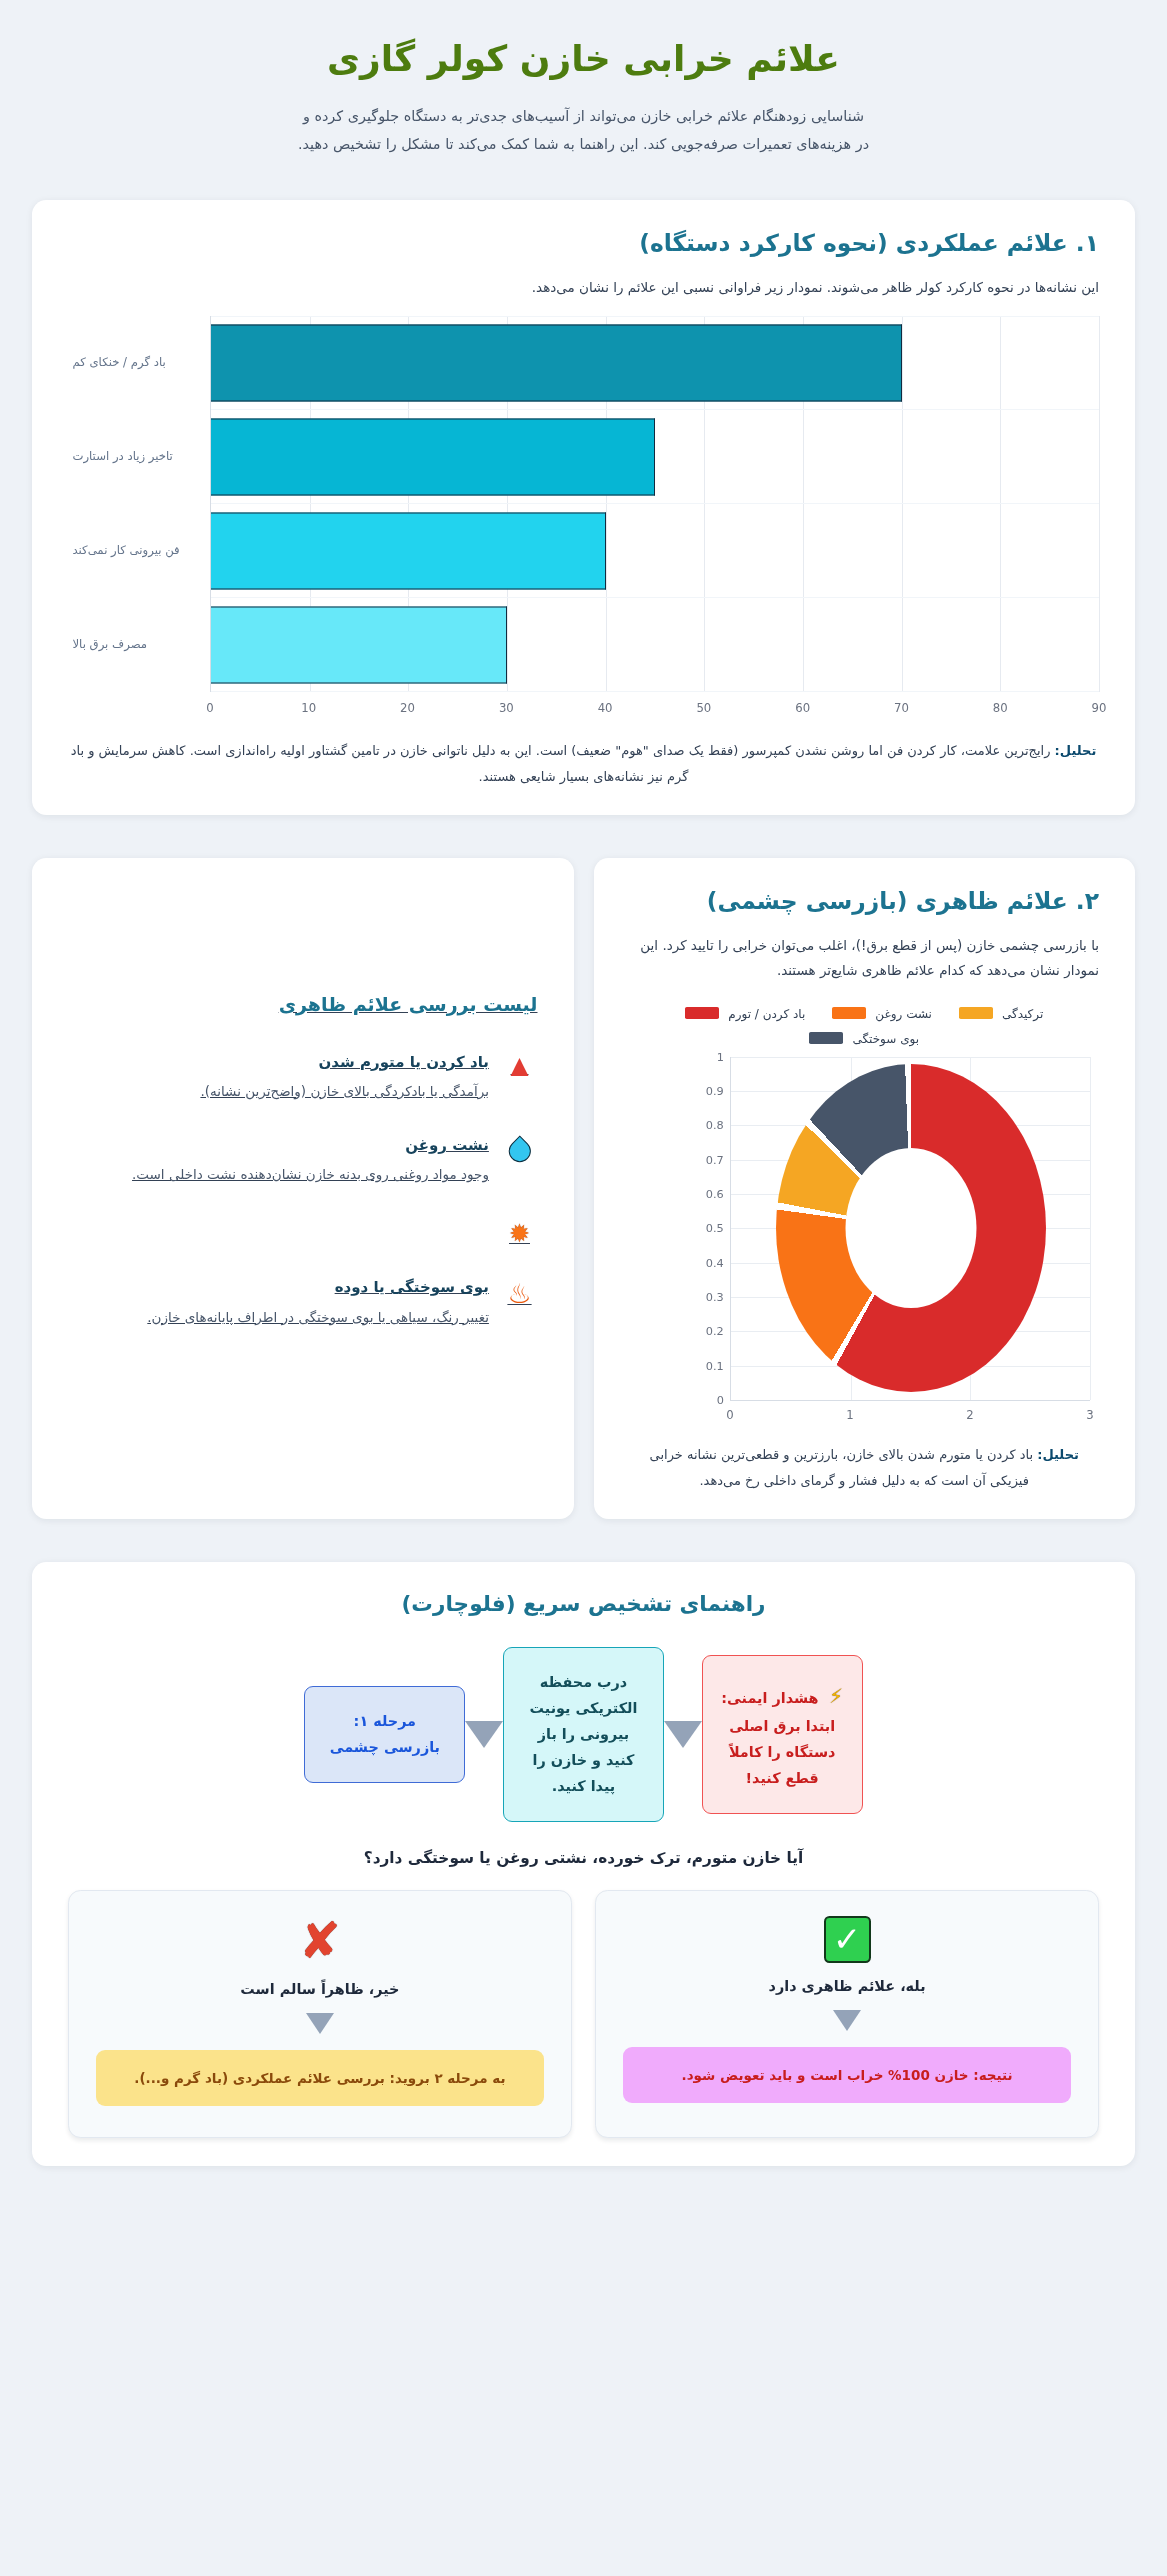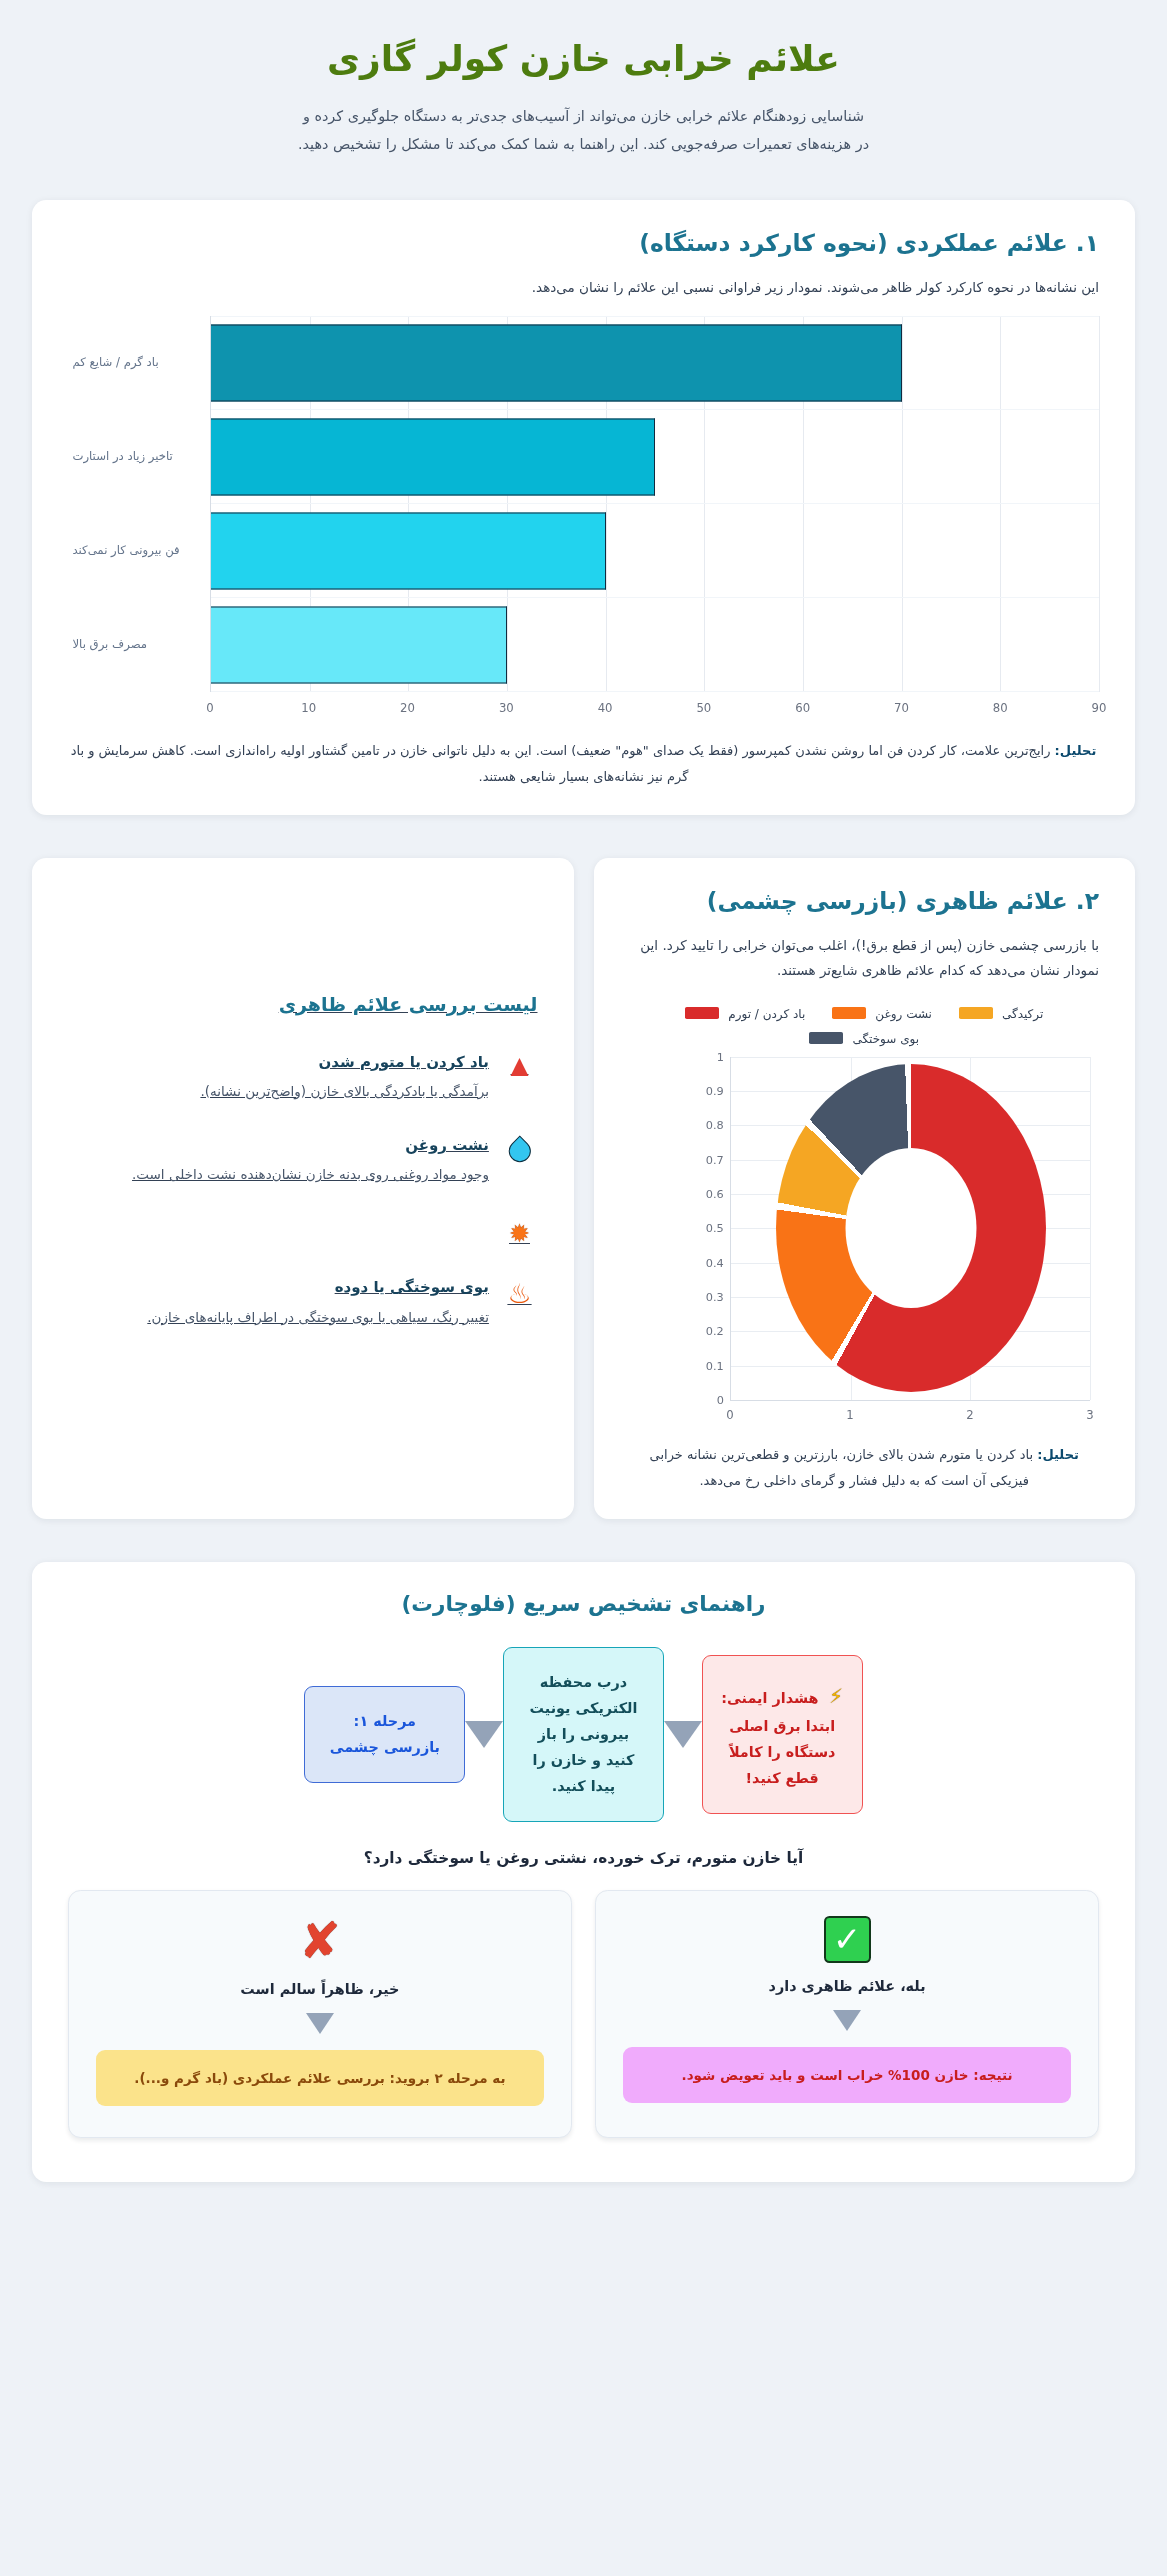--- a/index.html
+++ b/index.html
@@ -93,21 +93,21 @@
     position: absolute; left: 50%; top: 50%;
     width: 270px; height: 270px; border-radius: 50%;
     transform: translate(-50%,-50%) scaleY(1.215);
   }
   .donut-hole {
     position: absolute; left: 50%; top: 50%; transform: translate(-50%,-50%);
     width: 131px; height: 160px; border-radius: 50%; background: #ffffff;
   }
 
   
-  .flow-card { margin-top: 43px; padding-bottom: 44px; }
+  .flow-card { margin-top: 43px; padding-bottom: 28px; }
   .flow-card h2 { text-align: center; font-size: 21.6px; margin-bottom: 31px; }
   .flow-col { max-width: 558px; margin: 0 auto; display: flex; flex-direction: row; align-items: center; }
   .flow-box {
     width: 100%; border-radius: 9px; padding: 21.6px 18px;
     text-align: center; font-size: 14.4px; font-weight: bold; line-height: 1.8;
   }
   .box-warning { background: #fde8e8; border: 1.8px solid #f05252; color: #c81e1e; }
   .box-open    { background: #d5f7f9; border: 1.8px solid #16a5b8; color: #134e5a; font-weight: 600; }
   .box-step    { background: #dbe6f8; border: 1.8px solid #3f6bd6; color: #1a56db; }
   .flow-arrow {
@@ -157,21 +157,21 @@
             <div class="vline" style="left: 33.3333%;"></div>
             <div class="vline" style="left: 44.4444%;"></div>
             <div class="vline" style="left: 55.5556%;"></div>
             <div class="vline" style="left: 66.6667%;"></div>
             <div class="vline" style="left: 77.7778%;"></div>
             <div class="vline" style="left: 88.8889%;"></div>
             <div class="vline" style="left: 100%;"></div>
           </div>
         <div class="bar-rows" id="bar-rows">
           <div class="bar-row">
-            <div class="bar-label">باد گرم / شایع کم</div>
+            <div class="bar-label">باد گرم / خنکای کم</div>
             <div class="hbar" style="width: 77.7778%; background: rgb(14, 147, 174);"></div>
           </div>
           <div class="bar-row">
             <div class="bar-label">تاخیر زیاد در استارت</div>
             <div class="hbar" style="width: 50%; background: rgb(6, 182, 212);"></div>
           </div>
           <div class="bar-row">
             <div class="bar-label">فن بیرونی کار نمی‌کند</div>
             <div class="hbar" style="width: 44.4444%; background: rgb(34, 211, 238);"></div>
           </div>

